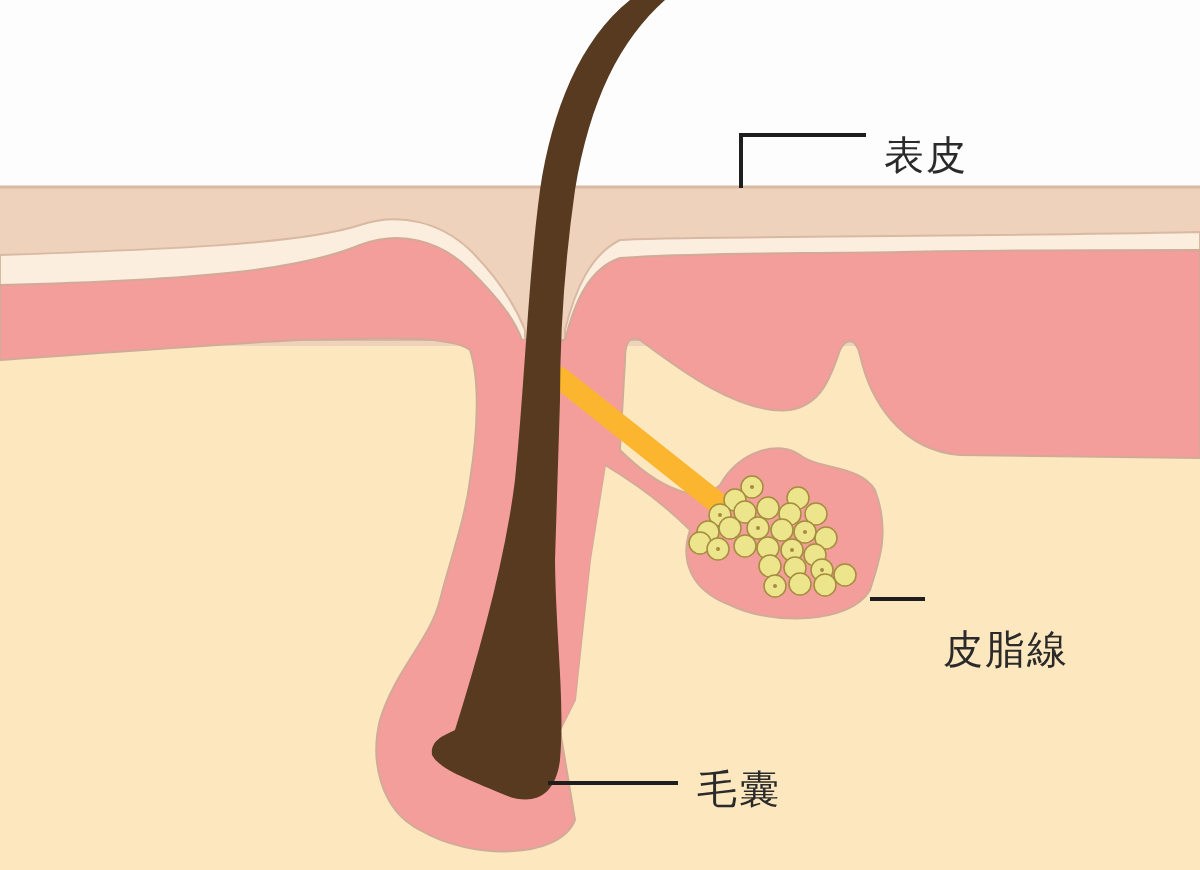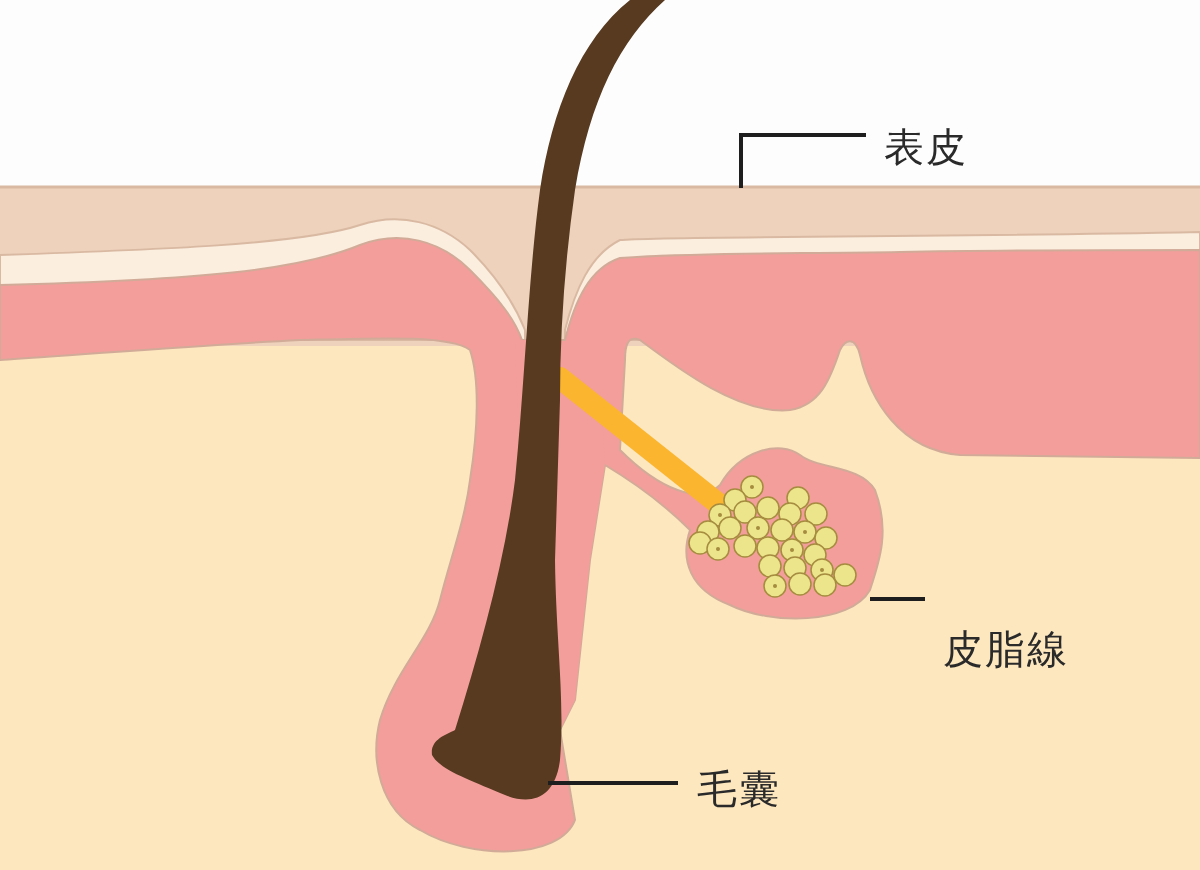--- a/index.html
+++ b/index.html
@@ -1,19 +1,19 @@
 <!DOCTYPE html>
 <html><head>
 <meta charset="utf-8">
 <style>
   html, body { margin:0; padding:0; }
   body { width:1200px; height:870px; overflow:hidden; background:#fdfdfd; position:relative; font-family:"DejaVu Sans", sans-serif; }
   #diagram { position:absolute; left:0; top:0; width:1200px; height:870px; }
   .label { position:absolute; font-size:40px; color:#2a2a2a; letter-spacing:2px; white-space:nowrap; }
-  .lbl-epidermis { left:884px; top:120px; }
+  .lbl-epidermis { left:884px; top:128px; }
   .lbl-sebaceous { left:943px; top:577px;margin-top:45px; }
   .lbl-follicle { left:697px; top:762px; }
 </style>
 </head>
 <body>
 
 <svg id="diagram" viewBox="0 0 1200 870" xmlns="http://www.w3.org/2000/svg">
 
   <rect x="0" y="0" width="1200" height="870" fill="#fdfdfd"></rect>
 

